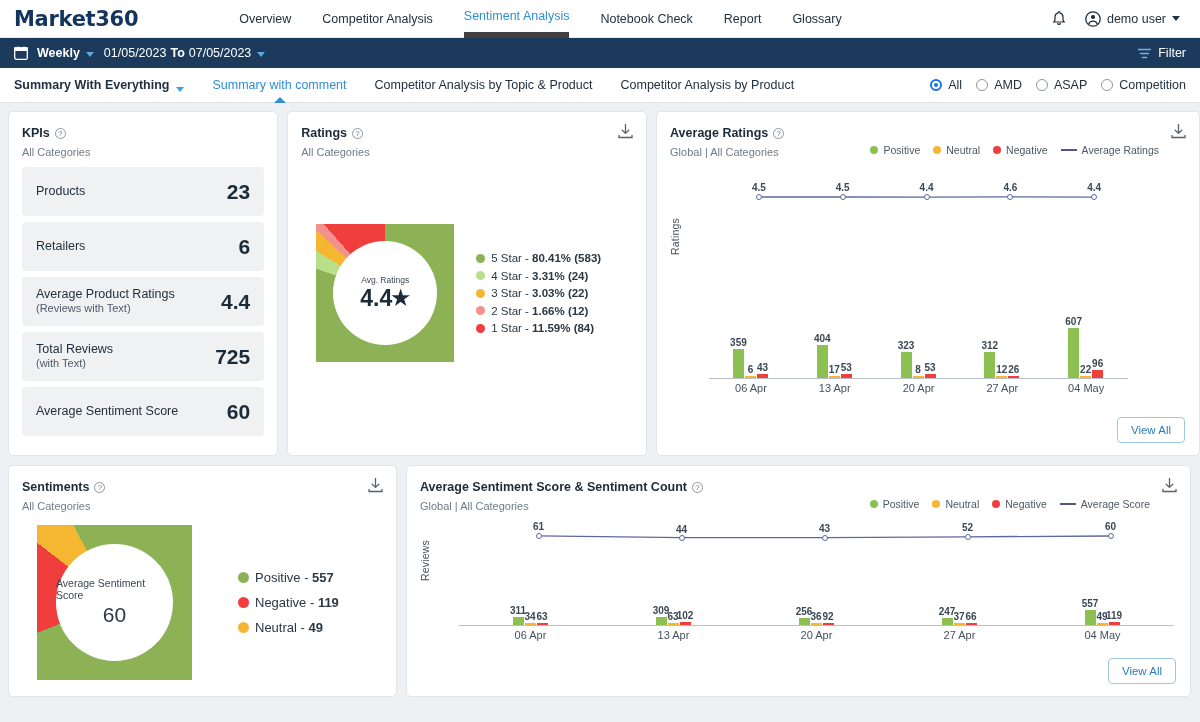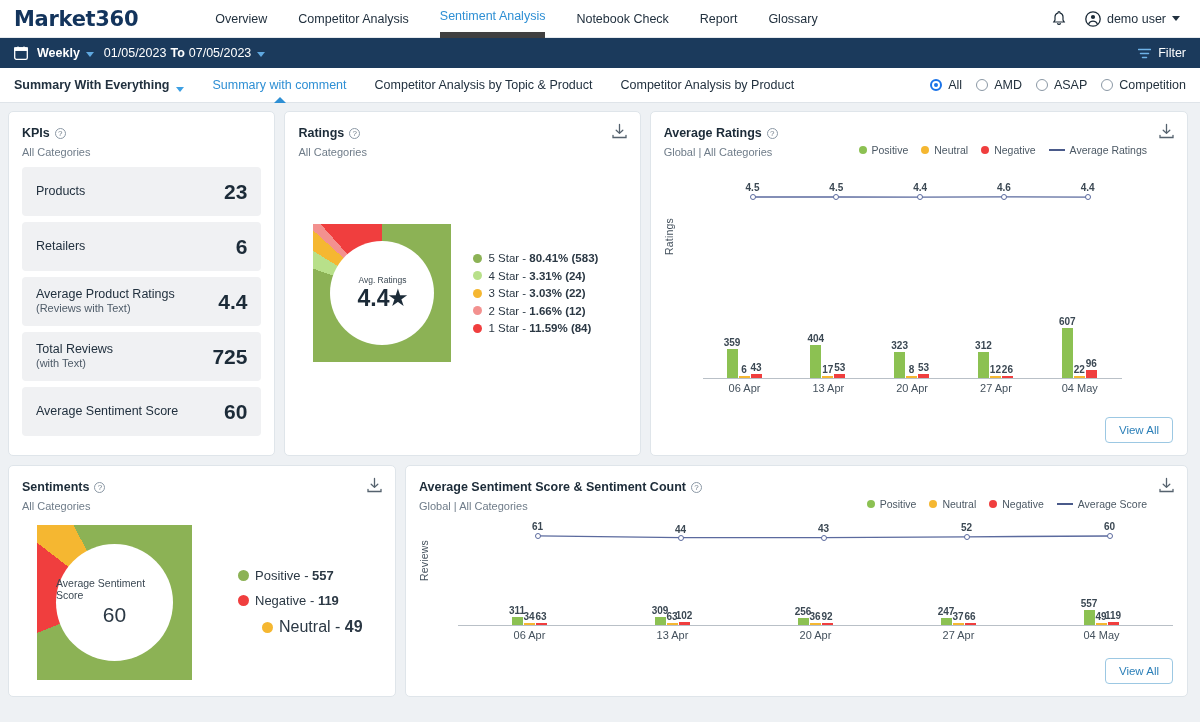--- a/index.html
+++ b/index.html
@@ -15,21 +15,21 @@
   .topnav {
     height: 38px; background: #ffffff;
     display: flex; align-items: center;
     padding: 0 14px;
     border-bottom: 1px solid #e6eaee;
   }
   .brand {
     font-size: 21px; font-weight: bold; letter-spacing: -0.3px;
     color: #13345c; font-family: "DejaVu Sans", sans-serif;
   }
-  .navlinks { display: flex; align-items: center; margin-left: 77px; gap: 31px; height: 38px; }
+  .navlinks { display: flex; align-items: center; margin-left: 101px; gap: 31px; height: 38px; }
   .navlink {
     font-size: 12.5px; color: #22313f; cursor: pointer;
     height: 38px; display: flex; align-items: center; white-space: nowrap;
   }
   .navlink.active { color: #2e8fd4; border-bottom: 6px solid #404040; }
   .nav-right { margin-left: auto; display: flex; align-items: center; gap: 18px; padding-right: 6px; }
   .bell { width: 16px; height: 17px; position: relative; cursor: pointer; }
   .bell svg { display:block; }
   .user { display: flex; align-items: center; gap: 6px; cursor: pointer; }
   .user-name { font-size: 12.5px; color: #22313f; }
@@ -74,21 +74,21 @@
     width: 12px; height: 12px; border-radius: 50%;
     border: 1.5px solid #8b98a5; background: #fff;
     display: inline-block; position: relative; flex: none;
   }
   .rdot.on { border-color: #1a73e8; border-width: 2px; }
   .rdot.on::after {
     content: ""; position: absolute; inset: 2px; border-radius: 50%; background: #1a73e8;
   }
 
   
-  .main { padding: 8px 12px 0 8px; }
+  .main { padding: 8px 0 0 8px; }
   .row { display: flex; gap: 9px; margin-bottom: 9px; }
   .card {
     background: #fff; border: 1px solid #dfe5ea; border-radius: 5px;
     position: relative;
   }
   .card-head { padding: 11px 13px 0 13px; }
   .card-title {
     font-size: 12.5px; font-weight: bold; color: #1c2b38;
     display: inline-flex; align-items: center; gap: 5px;
   }
@@ -515,21 +515,21 @@
         </div>
         <div class="sent-legend" id="sent-legend">
             <div class="dl-item" style="font-size: 13px;">
               <span class="dot" style="background: rgb(140, 178, 85); width: 11px; height: 11px;"></span>
               <span>Positive - <b>557</b></span>
             </div>
             <div class="dl-item" style="font-size: 13px;">
               <span class="dot" style="background: rgb(240, 62, 62); width: 11px; height: 11px;"></span>
               <span>Negative - <b>119</b></span>
             </div>
-            <div class="dl-item" style="font-size: 16px; margin-left: 24px;">
+            <div class="dl-item" style="font-size: 13px;">
               <span class="dot" style="background: rgb(245, 183, 49); width: 11px; height: 11px;"></span>
               <span>Neutral - <b>49</b></span>
             </div>
           </div>
       </div>
     </div>
 
     <div class="card avgsent-card">
       <div class="card-head">
         <div class="card-title">

